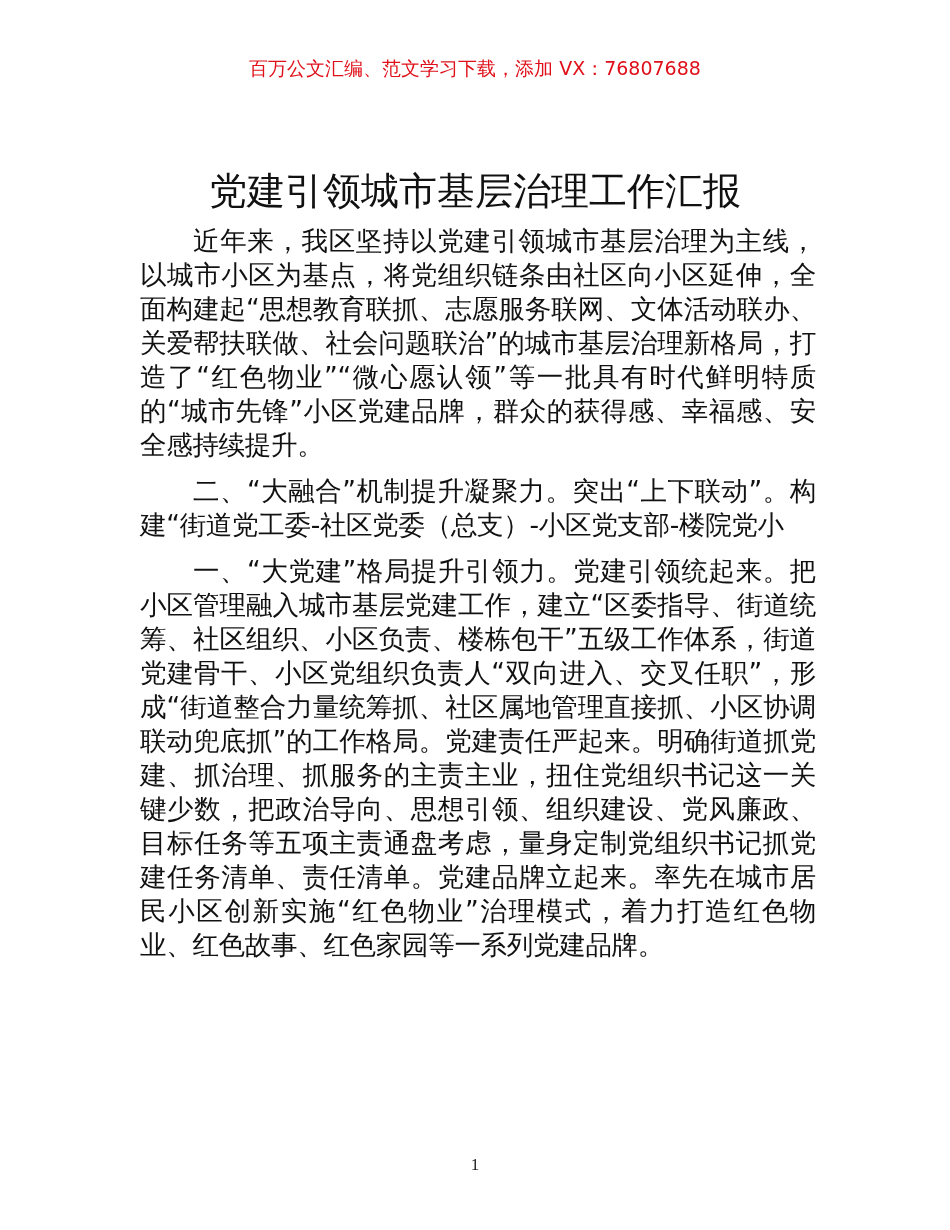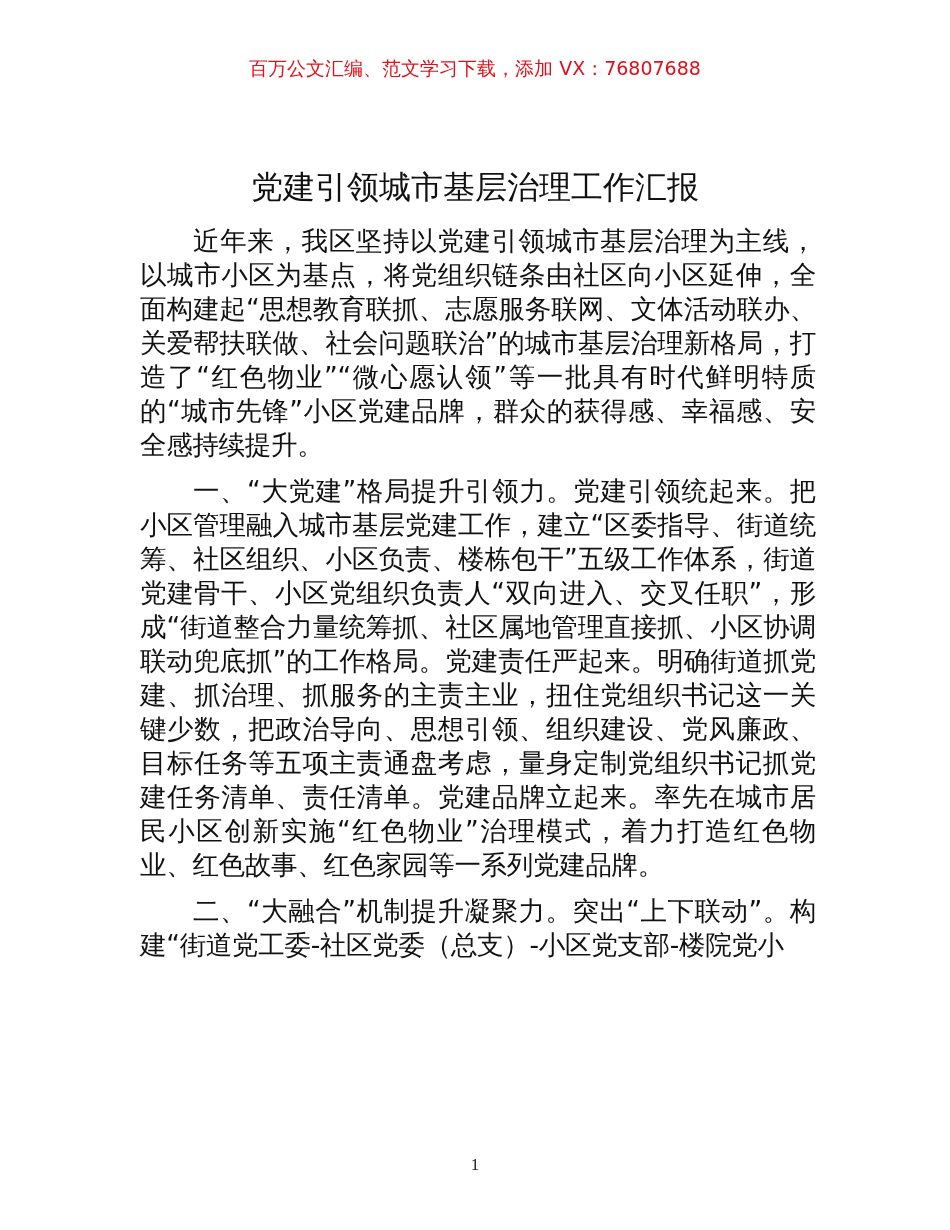--- a/index.html
+++ b/index.html
@@ -31,21 +31,21 @@
       color: #e0101a;
       letter-spacing: 0px;
       white-space: nowrap;
     }
     .doc-title {
       position: absolute;
       top: 166px;
       left: 0;
       width: 950px;
       text-align: center;
-      font-size: 32px;
+      font-size: 38px;
       color: #111111;
       white-space: nowrap;
     }
     .body-text {
       position: absolute;
       left: 140px;
       top: 224px;
       width: 676px;
     }
     .para {
@@ -74,18 +74,18 @@
 </head>
 <body>
 
 <div class="page">
   <div class="watermark">百万公文汇编、范文学习下载，添加 VX：76807688</div>
 
   <div class="doc-title">党建引领城市基层治理工作汇报</div>
 
   <div class="body-text">
     <p class="para">近年来，我区坚持以党建引领城市基层治理为主线，以城市小区为基点，将党组织链条由社区向小区延伸，全面构建起“思想教育联抓、志愿服务联网、文体活动联办、关爱帮扶联做、社会问题联治”的城市基层治理新格局，打造了“红色物业”“微心愿认领”等一批具有时代鲜明特质的“城市先锋”小区党建品牌，群众的获得感、幸福感、安全感持续提升。</p>
+    <p class="para">二、“大融合”机制提升凝聚力。突出“上下联动”。构建“街道党工委-社区党委（总支）-小区党支部-楼院党小</p>
     <p class="para">一、“大党建”格局提升引领力。党建引领统起来。把小区管理融入城市基层党建工作，建立“区委指导、街道统筹、社区组织、小区负责、楼栋包干”五级工作体系，街道党建骨干、小区党组织负责人“双向进入、交叉任职”，形成“街道整合力量统筹抓、社区属地管理直接抓、小区协调联动兜底抓”的工作格局。党建责任严起来。明确街道抓党建、抓治理、抓服务的主责主业，扭住党组织书记这一关键少数，把政治导向、思想引领、组织建设、党风廉政、目标任务等五项主责通盘考虑，量身定制党组织书记抓党建任务清单、责任清单。党建品牌立起来。率先在城市居民小区创新实施“红色物业”治理模式，着力打造红色物业、红色故事、红色家园等一系列党建品牌。</p>
-    <p class="para">二、“大融合”机制提升凝聚力。突出“上下联动”。构建“街道党工委-社区党委（总支）-小区党支部-楼院党小</p>
   </div>
 
   <div class="page-number">1</div>
 </div>
 
 </body></html>

